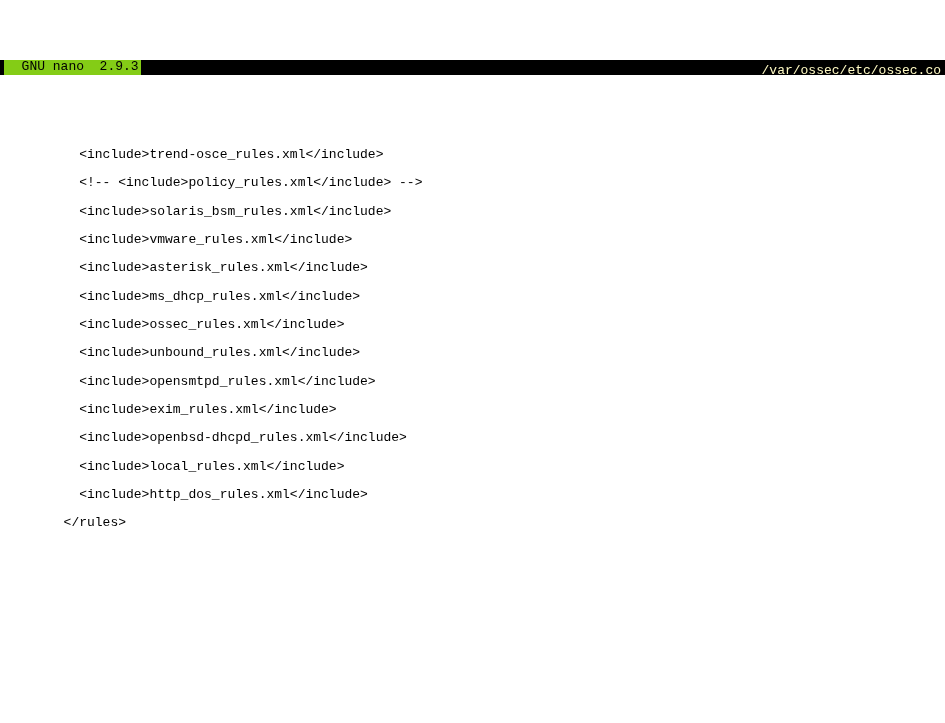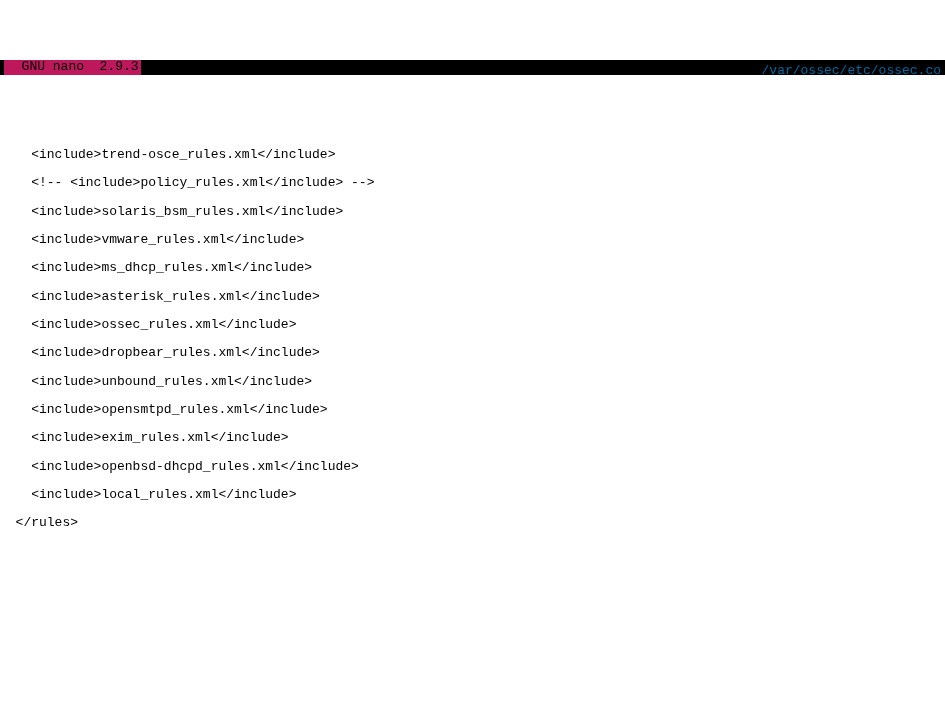--- a/index.html
+++ b/index.html
@@ -22,60 +22,61 @@
     background: #000000;
     color: #ffffff;
     height: 15px;
     padding: 0 4px;
     display: flex;
     justify-content: space-between;
     align-items: center;
     font-size: 13px;
   }
   .header-left {
-    background: #be185d;
+    background: #84cc16;
     color: #000000;
     padding: 0 2px;
   }
   .header-right {
-    color: #0369a1;
+    color: #fef9c3;
     margin-top: 8px;
   }
   .editor {
     padding: 0 0 0 0;
   }
   .line {
     height: 13.4px;
+    margin-left: 48px;
   }
 </style>
 </head>
 <body>
 
 
 
 <div class="header">
   <span class="header-left">  GNU nano  2.9.3</span>
   <span class="header-right">/var/ossec/etc/ossec.co</span>
 </div>
 
 <div class="editor">
 <div class="line"> </div>
 <div class="line">    &lt;include&gt;trend-osce_rules.xml&lt;/include&gt;</div>
 <div class="line">    &lt;!-- &lt;include&gt;policy_rules.xml&lt;/include&gt; --&gt;</div>
 <div class="line">    &lt;include&gt;solaris_bsm_rules.xml&lt;/include&gt;</div>
 <div class="line">    &lt;include&gt;vmware_rules.xml&lt;/include&gt;</div>
+<div class="line">    &lt;include&gt;asterisk_rules.xml&lt;/include&gt;</div>
 <div class="line">    &lt;include&gt;ms_dhcp_rules.xml&lt;/include&gt;</div>
-<div class="line">    &lt;include&gt;asterisk_rules.xml&lt;/include&gt;</div>
 <div class="line">    &lt;include&gt;ossec_rules.xml&lt;/include&gt;</div>
-<div class="line">    &lt;include&gt;dropbear_rules.xml&lt;/include&gt;</div>
 <div class="line">    &lt;include&gt;unbound_rules.xml&lt;/include&gt;</div>
 <div class="line">    &lt;include&gt;opensmtpd_rules.xml&lt;/include&gt;</div>
 <div class="line">    &lt;include&gt;exim_rules.xml&lt;/include&gt;</div>
 <div class="line">    &lt;include&gt;openbsd-dhcpd_rules.xml&lt;/include&gt;</div>
 <div class="line">    &lt;include&gt;local_rules.xml&lt;/include&gt;</div>
+<div class="line">    &lt;include&gt;http_dos_rules.xml&lt;/include&gt;</div>
 <div class="line">  &lt;/rules&gt;</div>
 <div class="line"></div>
 <div class="line"></div>
 
 
 
 
 
 
 

